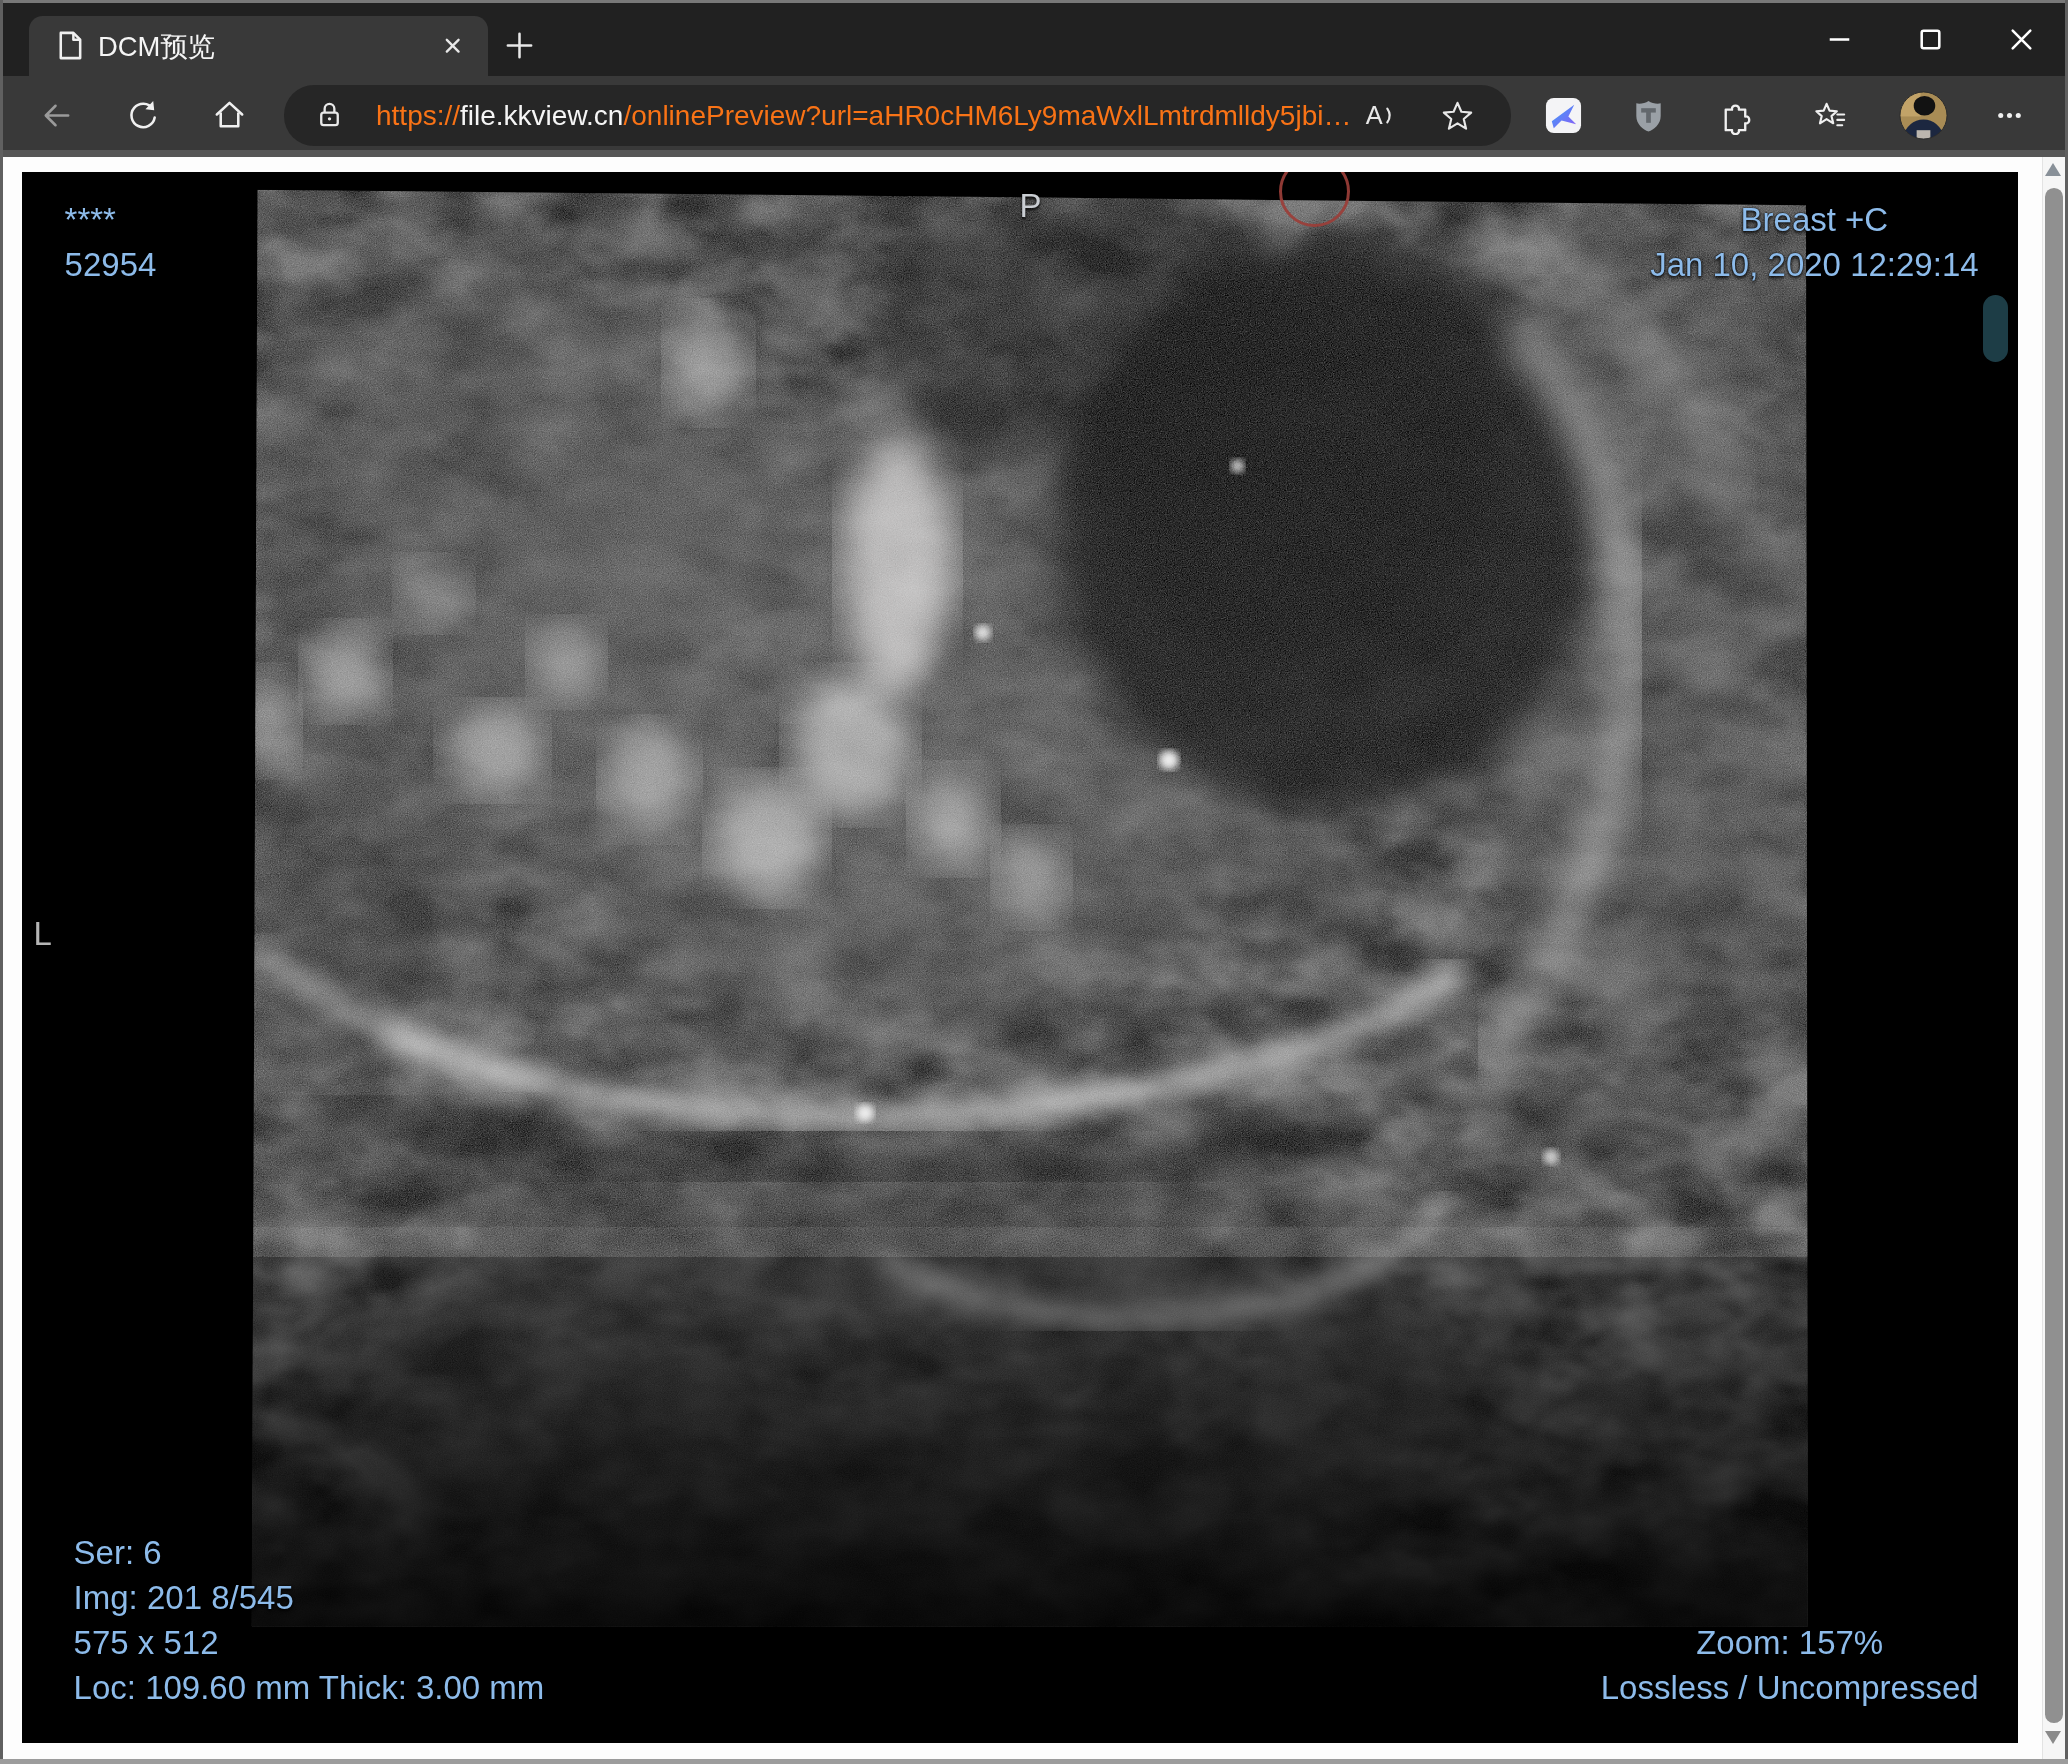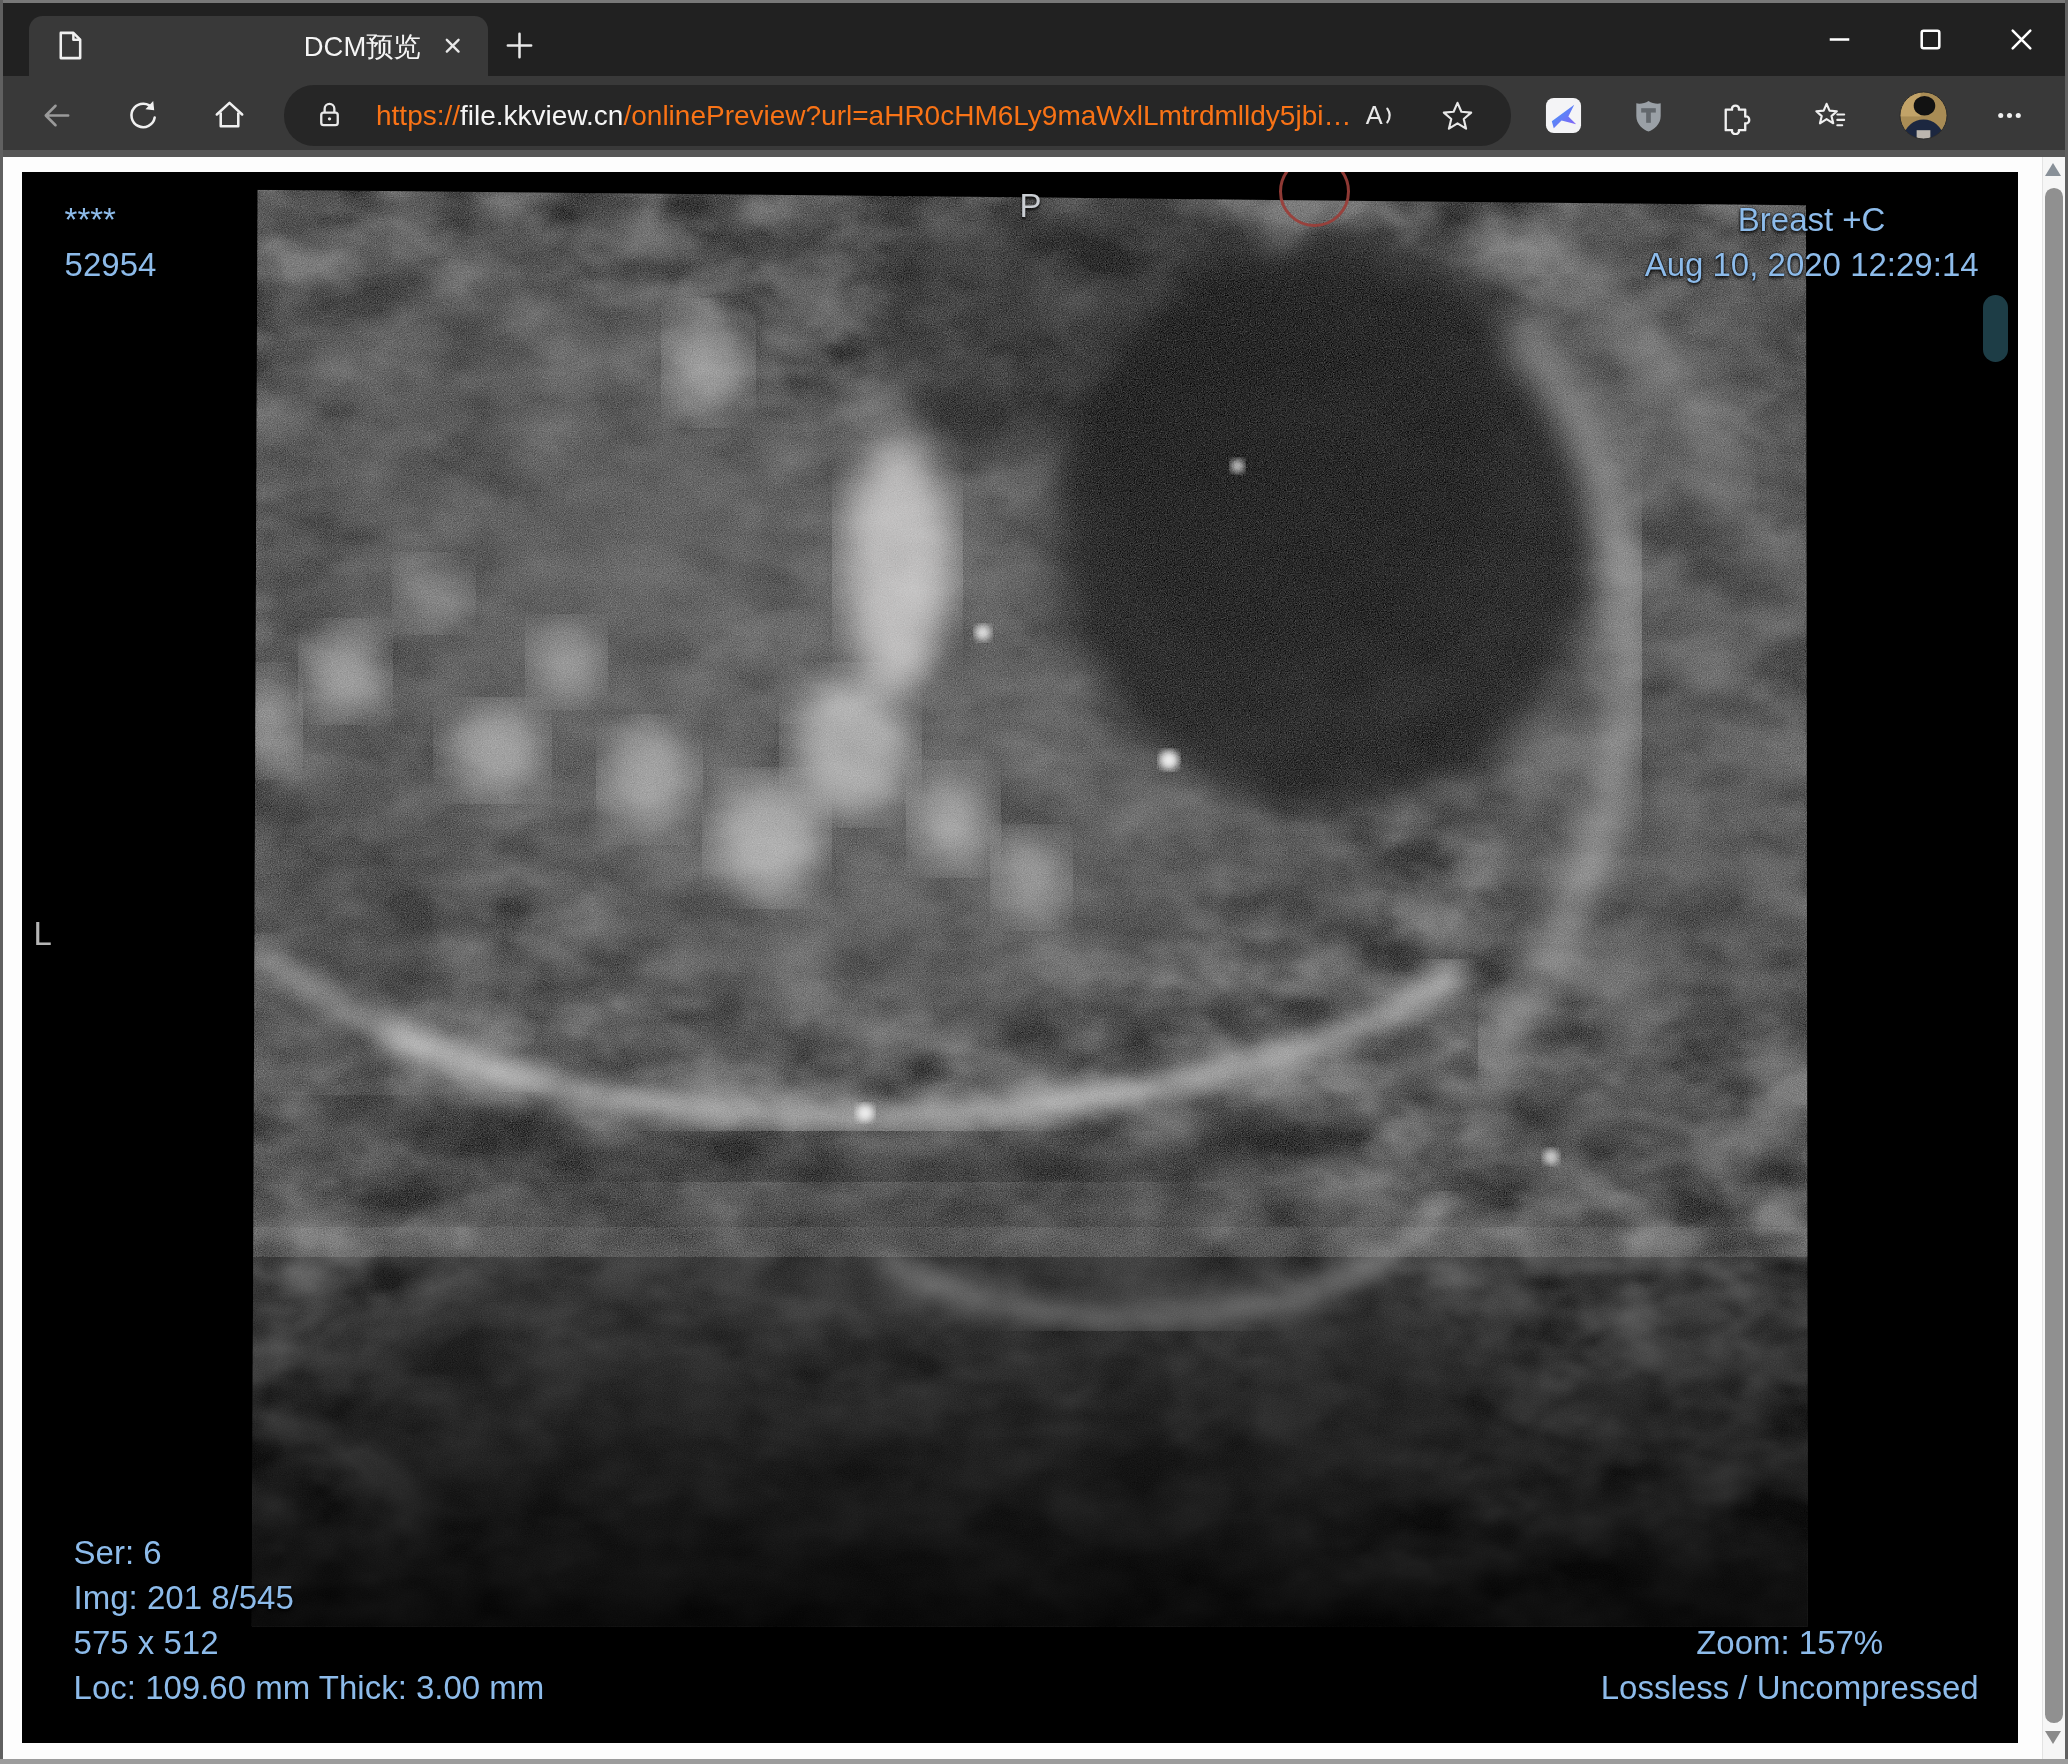--- a/index.html
+++ b/index.html
@@ -1,20 +1,20 @@
 <!DOCTYPE html>
 <html><head>
 <meta charset="utf-8">
 <style>
   html,body{margin:0;padding:0;background:#303030;}
   .screen{position:relative;width:2068px;height:1764px;overflow:hidden;
     font-family:"Liberation Sans",sans-serif;background:#fdfdfd;}
   .abs{position:absolute;}
   
-  .tabbar{left:0;top:0;width:2068px;height:76px;background:#212121;text-align:right;}
+  .tabbar{left:0;top:0;width:2068px;height:76px;background:#212121;}
   .tab{left:29px;top:15.7px;width:459px;height:61px;background:#393939;
     border-radius:13.7px 13.7px 0 0;}
   .tab-title{left:69px;top:0;width:323px;height:61px;line-height:61px;
     color:#f5f5f5;font-size:27.4px;white-space:nowrap;overflow:hidden;}
   .tab-close{left:410px;top:16.7px;width:27.4px;height:27.4px;border-radius:5.9px;}
   .newtab{left:502px;top:28px;width:35px;height:35px;}
   .winbtn{top:16.7px;width:45px;height:45px;}
   .toolbar{left:0;top:76px;width:2068px;height:74px;background:#393939;}
   .toolbar-strip{left:0;top:150px;width:2068px;height:6.9px;background:#565656;}
   .tbtn{top:96px;width:39px;height:39px;}
@@ -272,21 +272,21 @@
       <div class="abs annot-circle"></div>
 
       <div class="abs scrollpill"></div>
 
       <div class="abs ov" style="left:43px;top:25.5px;">
         <div>****</div>
         <div>52954</div>
       </div>
       <div class="abs ov r" style="right:39px;top:25.5px;">
         <div>Breast +C</div>
-        <div>Aug 10, 2020 12:29:14</div>
+        <div>Jan 10, 2020 12:29:14</div>
       </div>
       <div class="abs marker" style="left:998px;top:15.7px;">P</div>
       <div class="abs marker" style="left:11.8px;top:743px;color:#b5b5b5;">L</div>
       <div class="abs ov" style="left:52px;bottom:33px;">
         <div>Ser: 6</div>
         <div>Img: 201 8/545</div>
         <div>575 x 512</div>
         <div>Loc: 109.60 mm Thick: 3.00 mm</div>
       </div>
       <div class="abs ov r" style="right:39px;bottom:33px;">

